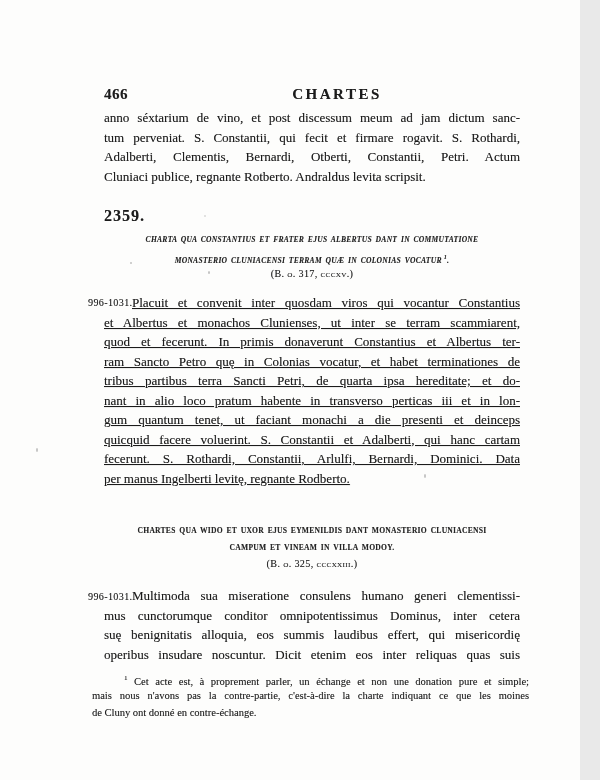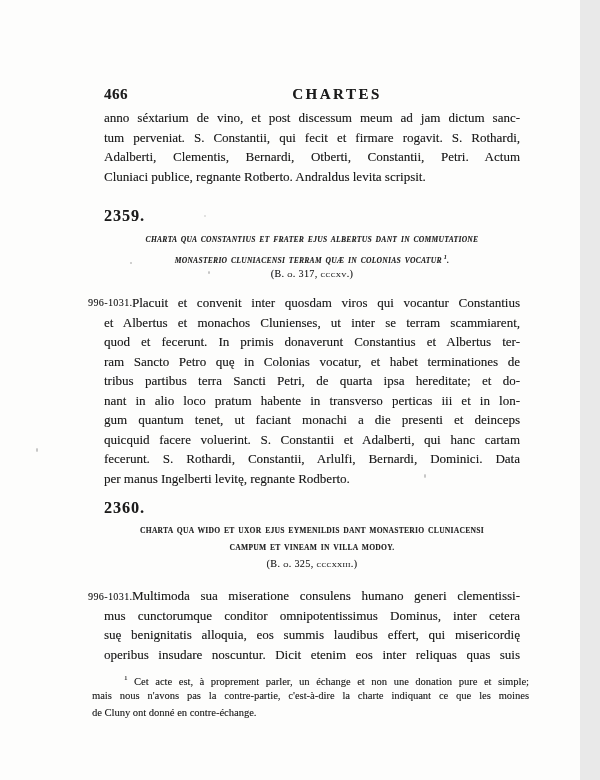--- a/index.html
+++ b/index.html
@@ -84,37 +84,36 @@
 
   <div class="measure sechead" style="top:232px;font-style:italic;">
     <div>CHARTA QUA CONSTANTIUS ET FRATER EJUS ALBERTUS DANT IN COMMUTATIONE</div>
     <div><span>MONASTERIO CLUNIACENSI TERRAM QUÆ IN COLONIAS VOCATUR</span><sup>1</sup><span>.</span></div>
   </div>
 
   <div class="measure source" style="top:268px;">(B. o. 317, cccxv.)</div>
 
   <div class="marginnote" style="top:297px;">996-1031.</div>
 
-  <div class="measure bodytext" style="top:293px;">
+  <div class="measure bodytext" style="top:293px;text-decoration:underline;">
     <div class="line indent">Placuit et convenit inter quosdam viros qui vocantur Constantius</div>
     <div class="line">et Albertus et monachos Clunienses, ut inter se terram scammiarent,</div>
     <div class="line">quod et fecerunt. In primis donaverunt Constantius et Albertus ter-</div>
     <div class="line">ram Sancto Petro quę in Colonias vocatur, et habet terminationes de</div>
     <div class="line">tribus partibus terra Sancti Petri, de quarta ipsa hereditate; et do-</div>
     <div class="line">nant in alio loco pratum habente in transverso perticas iii et in lon-</div>
     <div class="line">gum quantum tenet, ut faciant monachi a die presenti et deinceps</div>
     <div class="line">quicquid facere voluerint. S. Constantii et Adalberti, qui hanc cartam</div>
     <div class="line">fecerunt. S. Rothardi, Constantii, Arlulfi, Bernardi, Dominici. Data</div>
     <div class="line last">per manus Ingelberti levitę, regnante Rodberto.</div>
   </div>
 
-  <div class="measure secnum" style="top:499px;">2360.</div>
 
   <div class="measure sechead" style="top:523px;">
-    <div>CHARTA QUA WIDO ET UXOR EJUS EYMENILDIS DANT MONASTERIO CLUNIACENSI</div>
+    <div>CHARTES QUA WIDO ET UXOR EJUS EYMENILDIS DANT MONASTERIO CLUNIACENSI</div>
     <div>CAMPUM ET VINEAM IN VILLA MODOY.</div>
   </div>
 
   <div class="measure source" style="top:558px;">(B. o. 325, cccxxiii.)</div>
 
   <div class="marginnote" style="top:591px;">996-1031.</div>
 
   <div class="measure bodytext" style="top:586px;">
     <div class="line indent">Multimoda sua miseratione consulens humano generi clementissi-</div>
     <div class="line">mus cunctorumque conditor omnipotentissimus Dominus, inter cetera</div>

